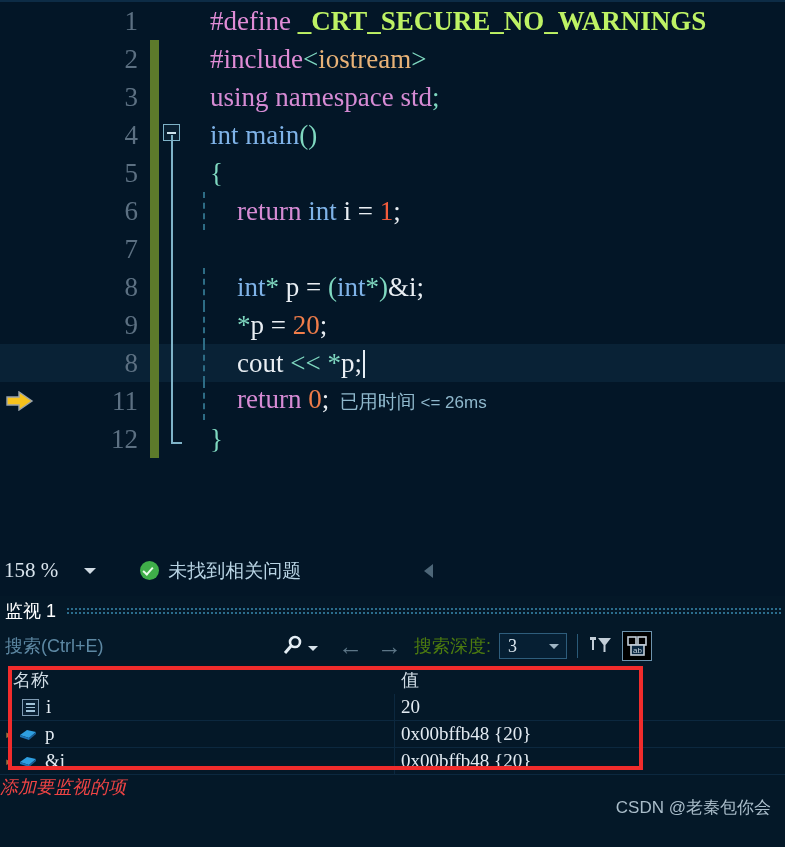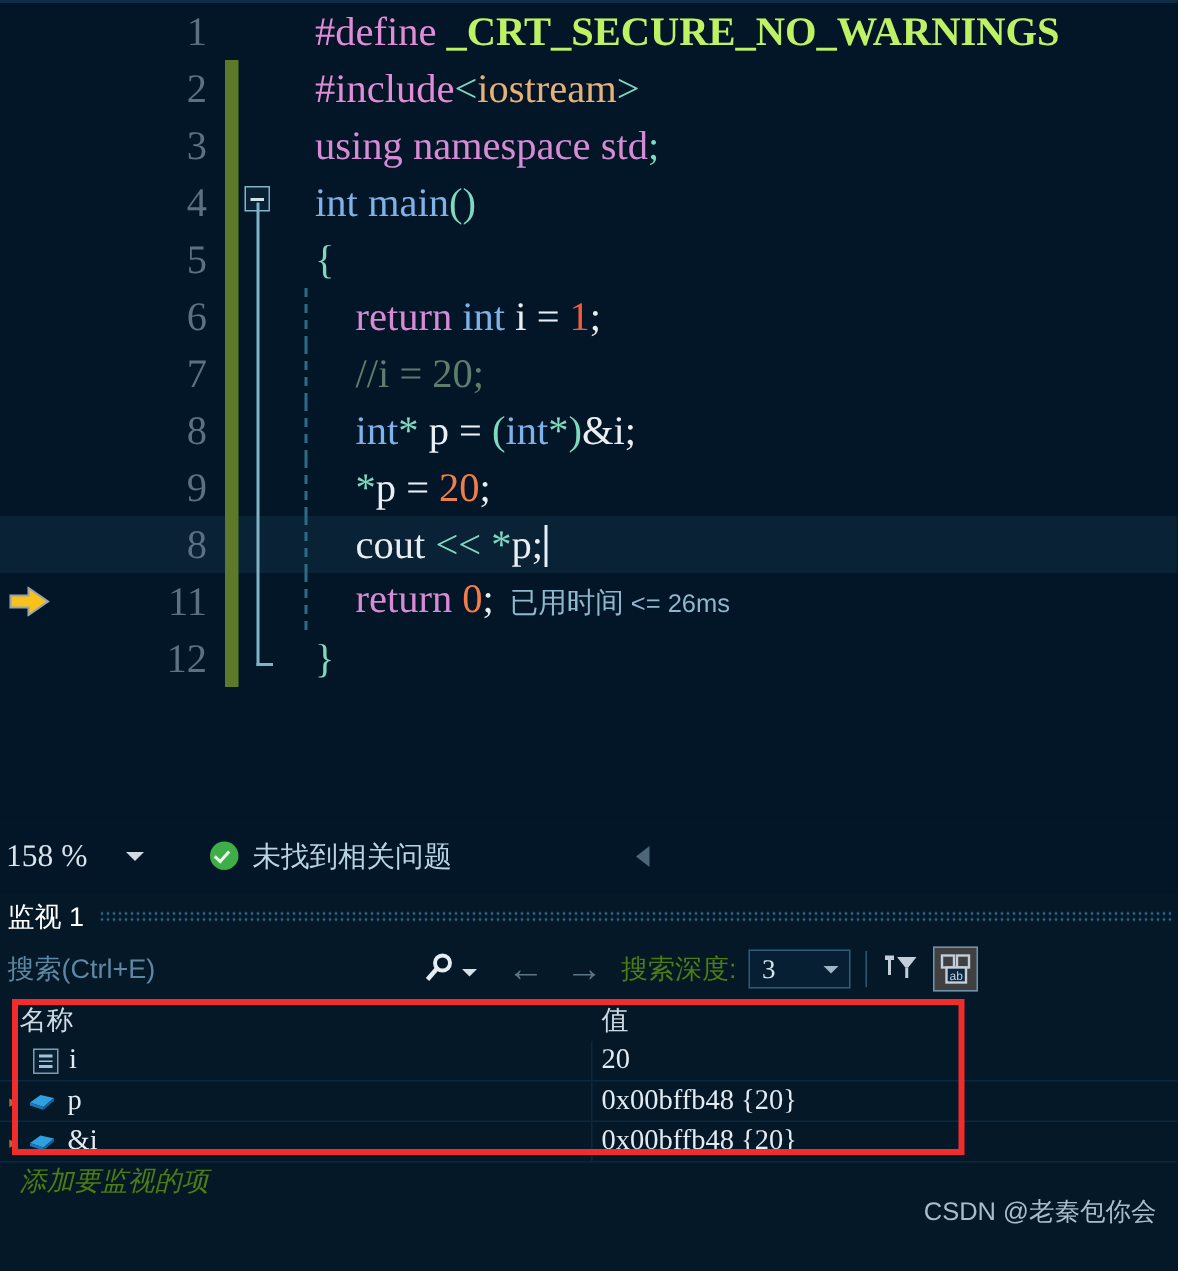--- a/index.html
+++ b/index.html
@@ -269,21 +269,21 @@
     border-top: 5px solid #9fb5c4;
   }
   .vsep {
     width: 1px; height: 24px;
     background: #2a5a78;
     margin: 0 10px;
   }
   .tool-icon { width: 26px; height: 26px; }
   .tool-icon.boxed {
     border: 1px solid #6d93ad;
-    background: #404040;
+    background: #000000;
     box-sizing: border-box;
     width: 30px; height: 30px;
     display: flex; align-items: center; justify-content: center;
   }
 
   
   .watch-table { position: relative; }
   .w-head {
     display: flex;
     height: 28px;
@@ -341,24 +341,23 @@
     background: #9fc2d8;
   }
   .ic-box i:nth-child(1){ top: 3.5px; }
   .ic-box i:nth-child(2){ top: 7px; }
   .ic-box i:nth-child(3){ top: 10.5px; }
   .ic-cube { width: 20px; height: 17px; }
   .addwatch {
     height: 24px;
     display: flex;
     align-items: center;
-    padding-left: 13px;
     font-size: 18px;
     font-style: italic;
-    color: #4d7c0f;
+    color: #ef4444;
   }
   .redbox {
     position: absolute;
     left: 8px; top: 0px;
     width: 635px; height: 104px;
     border: 4px solid #f12c2c;
     box-sizing: border-box;
     pointer-events: none;
   }
   .watermark {
@@ -422,21 +421,20 @@
         </div>
         <div class="code-text"><span class="indent-guide"></span><span class="tk-kw">    return </span><span class="tk-kw2">int </span><span class="tk-white">i</span><span class="tk-white"> = </span><span class="tk-num2">1</span><span class="tk-white">;</span></div>
       </div>
       <div class="code-row">
         <div class="glyph-margin"></div>
         <div class="ln">7</div>
         <div class="changebar on"></div>
         <div class="fold">
           <span class="fold-line"></span>
         </div>
-        <div class="code-text"><span class="indent-guide"></span><span class="tk-cmt">    //i = 20;</span></div>
       </div>
       <div class="code-row">
         <div class="glyph-margin"></div>
         <div class="ln">8</div>
         <div class="changebar on"></div>
         <div class="fold">
           <span class="fold-line"></span>
         </div>
         <div class="code-text"><span class="indent-guide"></span><span class="tk-kw2">    int</span><span class="tk-punc">* </span><span class="tk-white">p</span><span class="tk-white"> = </span><span class="tk-punc">(</span><span class="tk-kw2">int</span><span class="tk-punc">*</span><span class="tk-punc">)</span><span class="tk-white">&amp;i</span><span class="tk-white">;</span></div>
       </div>

